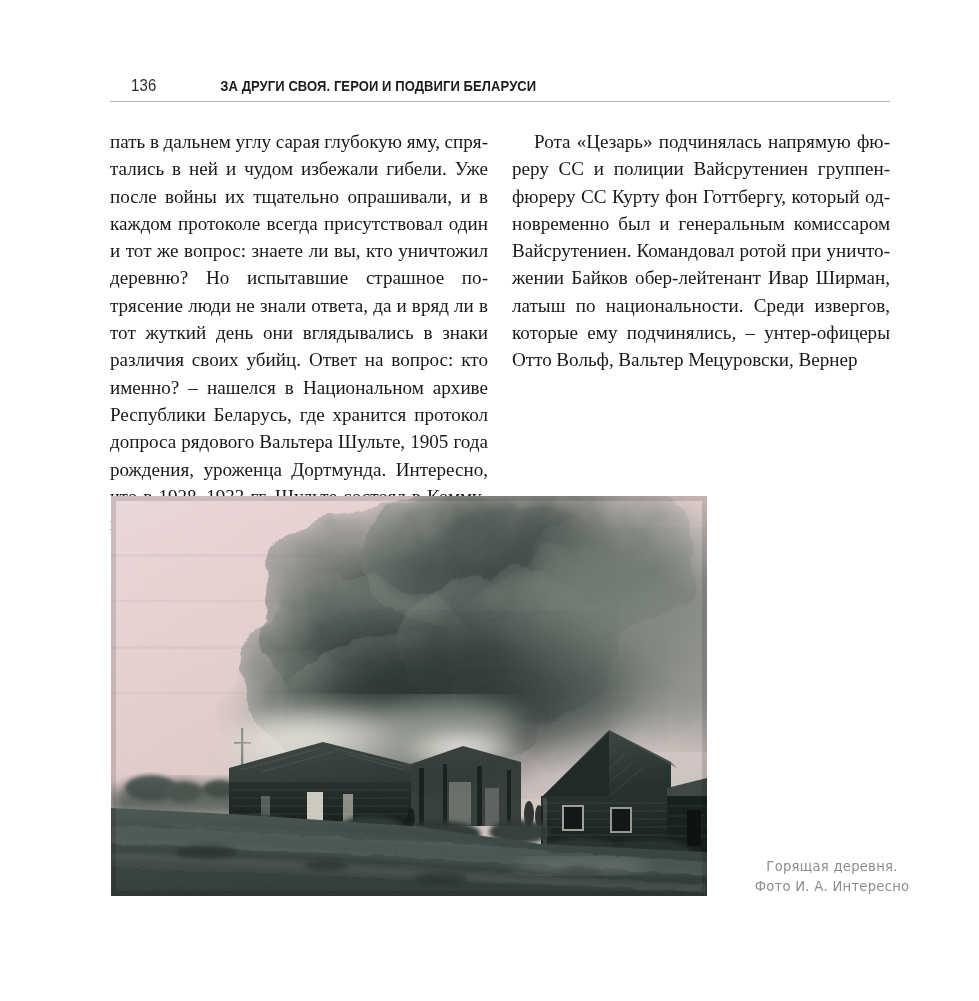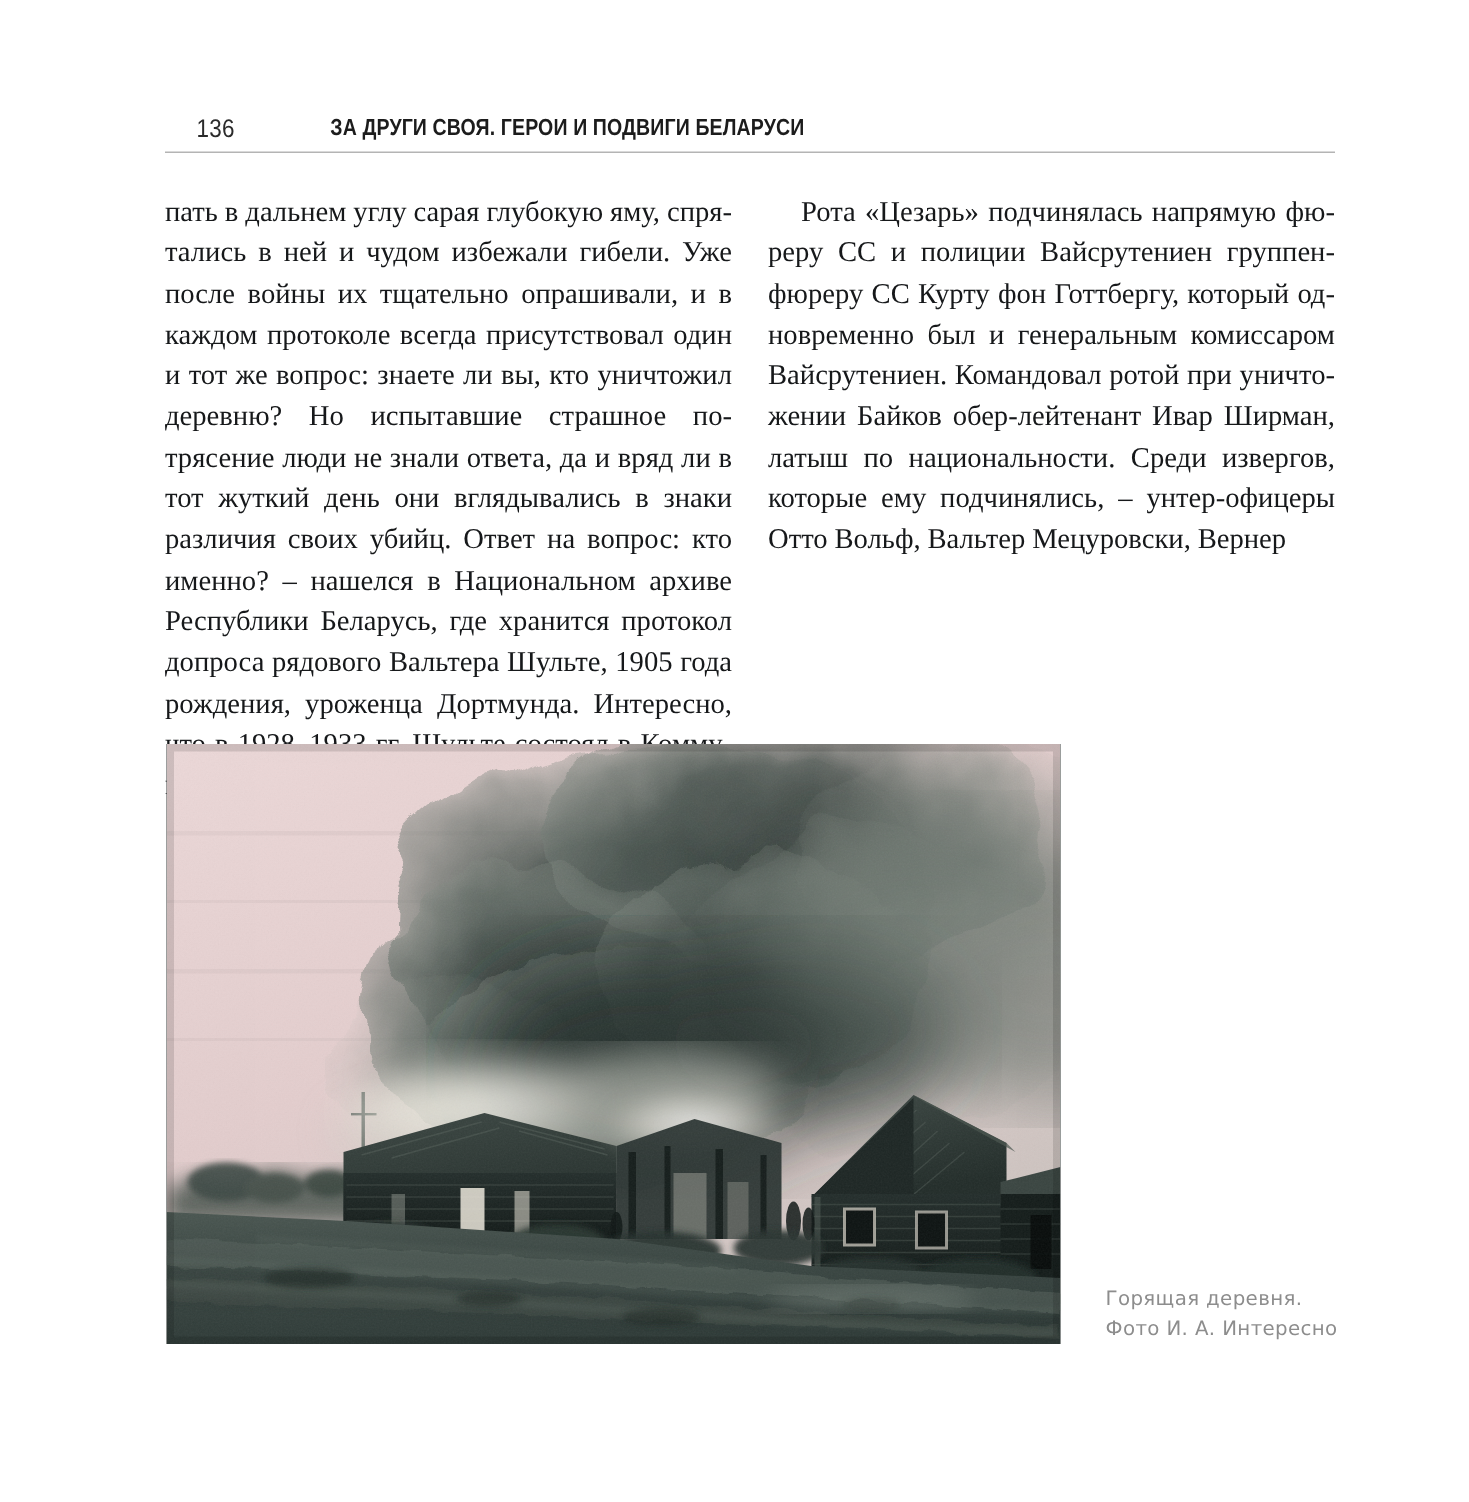--- a/index.html
+++ b/index.html
@@ -111,20 +111,21 @@
   .caption {
     position: absolute;
     left: 737px;
     top: 857px;
     width: 190px;
     font-family: "DejaVu Sans", "Liberation Sans", sans-serif;
     font-size: 13.2px;
     line-height: 19.5px;
     color: #8d8d8d;
     letter-spacing: 0.25px;
+    text-align: center;
   }
   .caption div { white-space: nowrap; }
 </style>
 </head>
 <body>
 
 <div class="page">
 
   <div class="running-head">
     <span class="folio">136</span>

